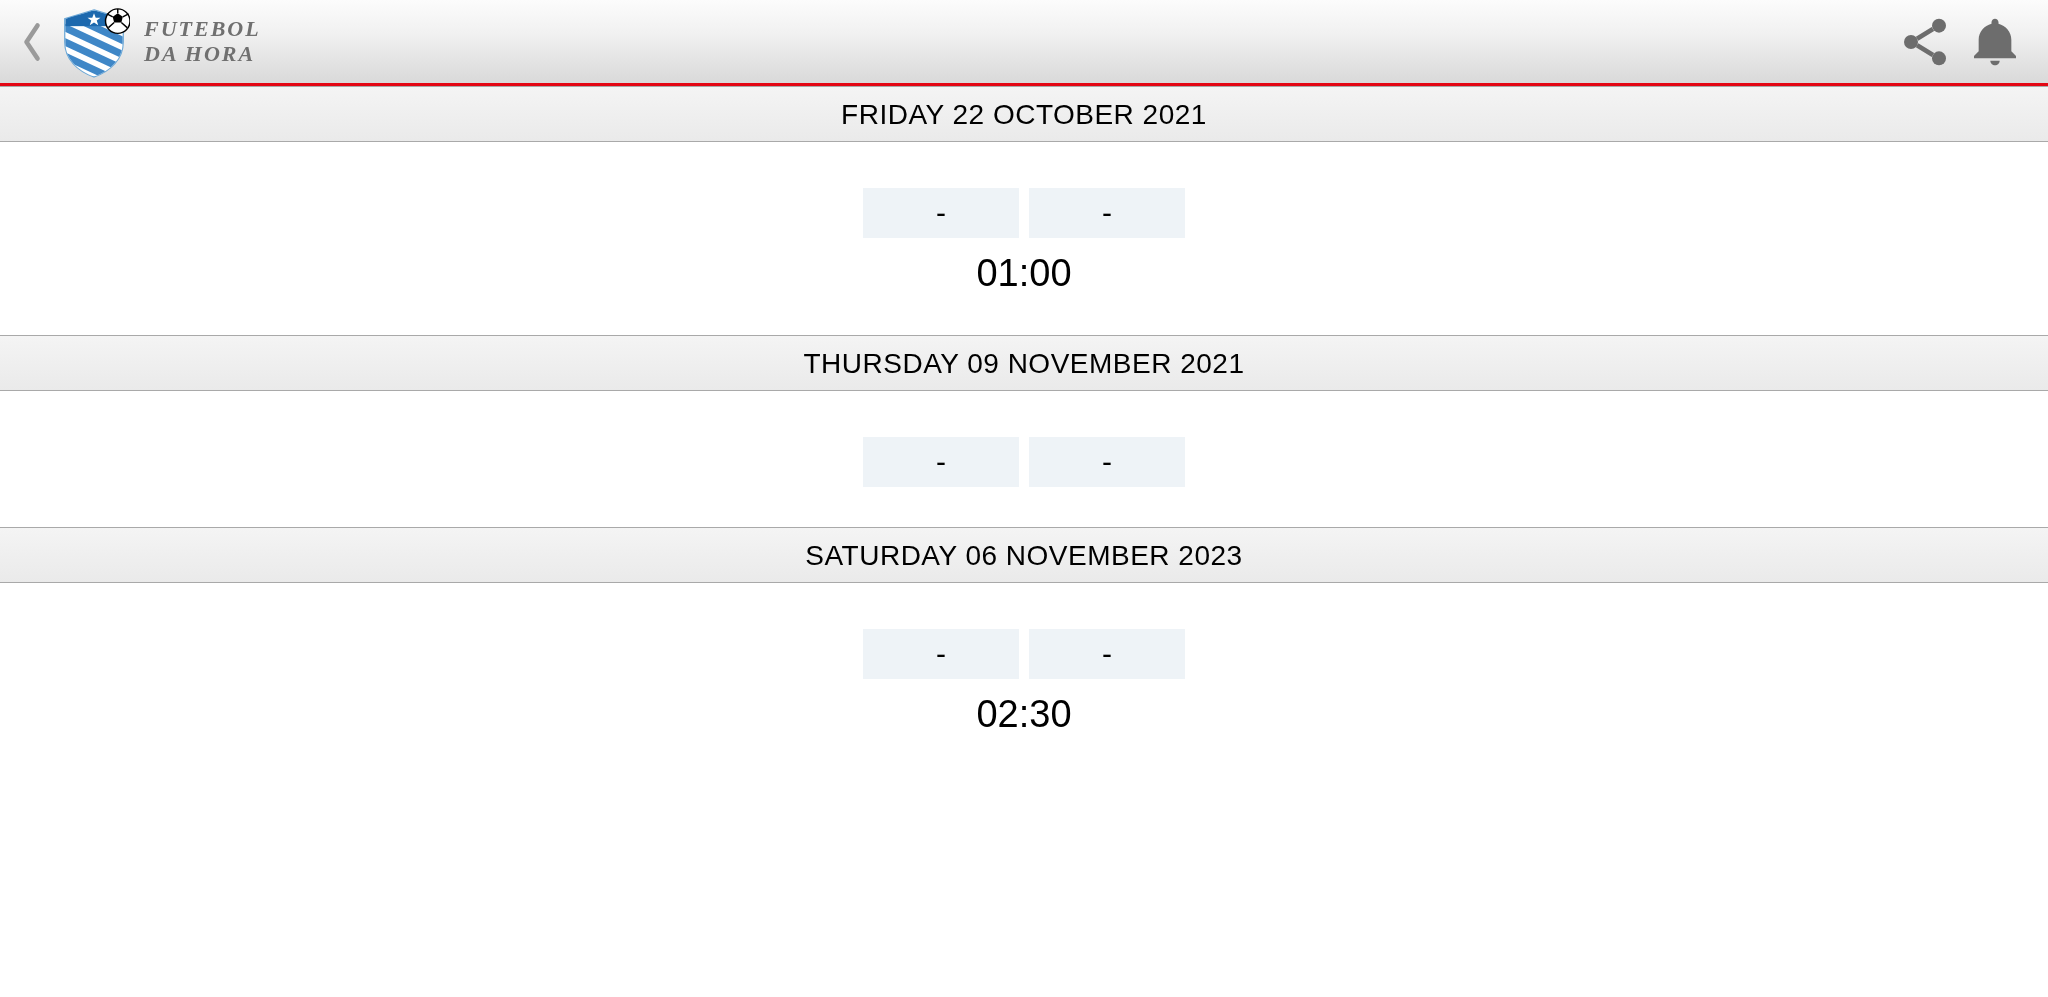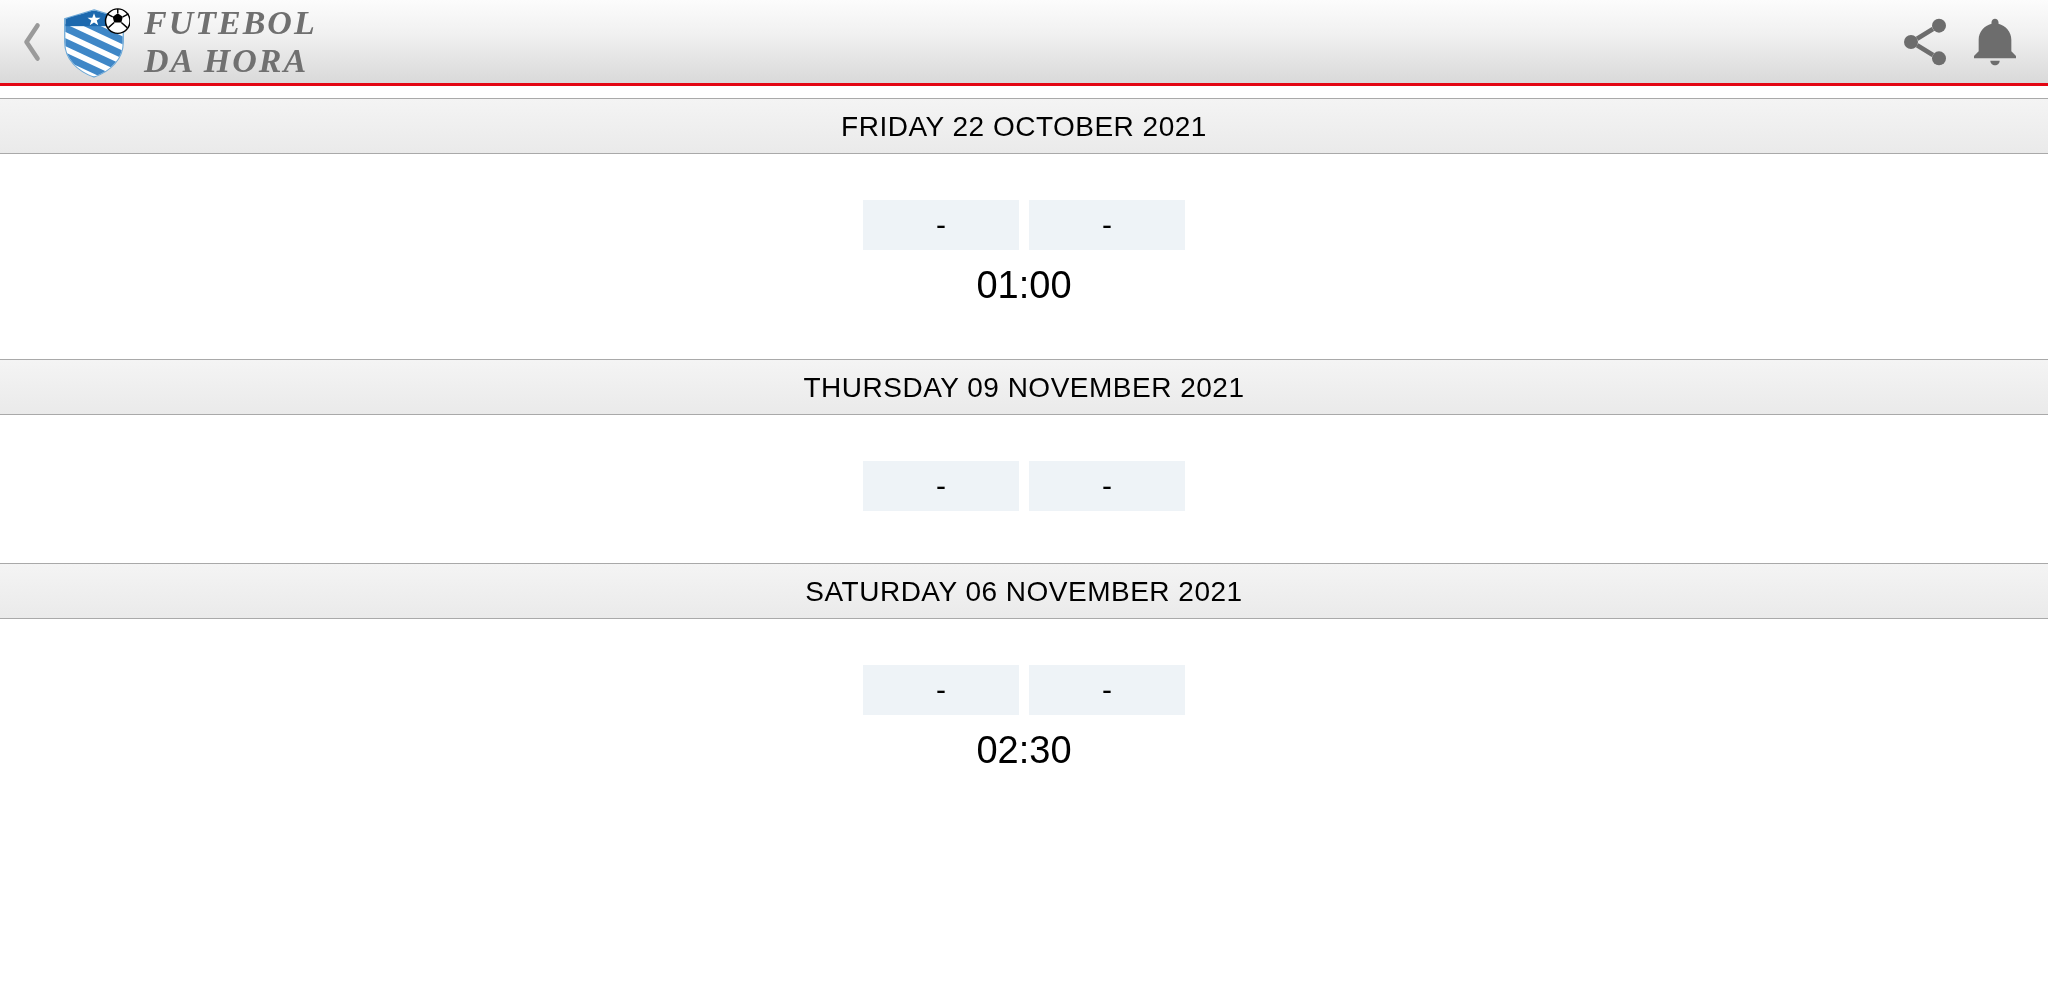--- a/index.html
+++ b/index.html
@@ -35,21 +35,21 @@
   }
   .logo-shield {
     width: 72px; height: 72px; position: relative;
   }
   .logo-text {
     font-style: italic;
     font-weight: 800;
     color: #707070;
     letter-spacing: 2px;
     line-height: 1.1;
-    font-size: 34px;
+    font-size: 22px;
     font-family: Georgia, 'Times New Roman', serif;
   }
 
   .spacer { flex: 1; }
 
   .icon-btn {
     width: 70px; height: 70px;
     display: flex; align-items: center; justify-content: center;
     cursor: pointer;
   }
@@ -60,21 +60,20 @@
     width: 100%;
     background: linear-gradient(to bottom, #f4f4f4 0%, #eaeaea 100%);
     border-top: 1px solid #a9a9a9;
     border-bottom: 1px solid #a9a9a9;
     text-align: center;
     font-size: 28px;
     font-weight: 400;
     color: #000;
     padding: 12px 0 10px 0;
     letter-spacing: 0.5px;
-    margin-top: 12px;
   }
 
   
   .match-row {
     width: 100%;
     background: #ffffff;
     padding: 46px 0 40px 0;
   }
   .scores {
     display: flex;
@@ -173,20 +172,20 @@
 </div>
 
 <div class="date-header">THURSDAY 09 NOVEMBER 2021</div>
 <div class="match-row">
   <div class="scores">
     <div class="score-box">-</div>
     <div class="score-box">-</div>
   </div>
 </div>
 
-<div class="date-header">SATURDAY 06 NOVEMBER 2021</div>
+<div class="date-header">SATURDAY 06 NOVEMBER 2023</div>
 <div class="match-row">
   <div class="scores">
     <div class="score-box">-</div>
     <div class="score-box">-</div>
   </div>
   <div class="match-time">02:30</div>
 </div>
 
 </body></html>

